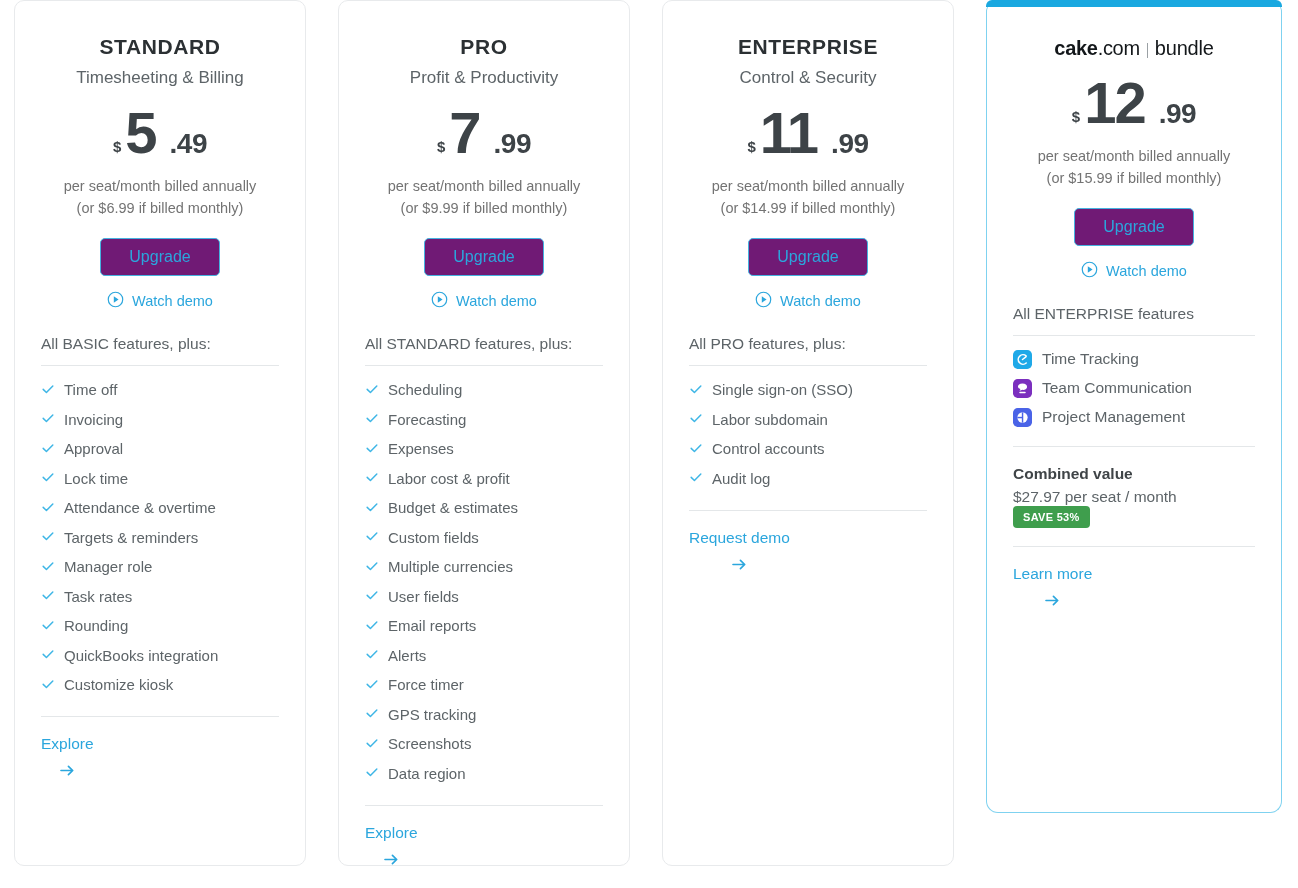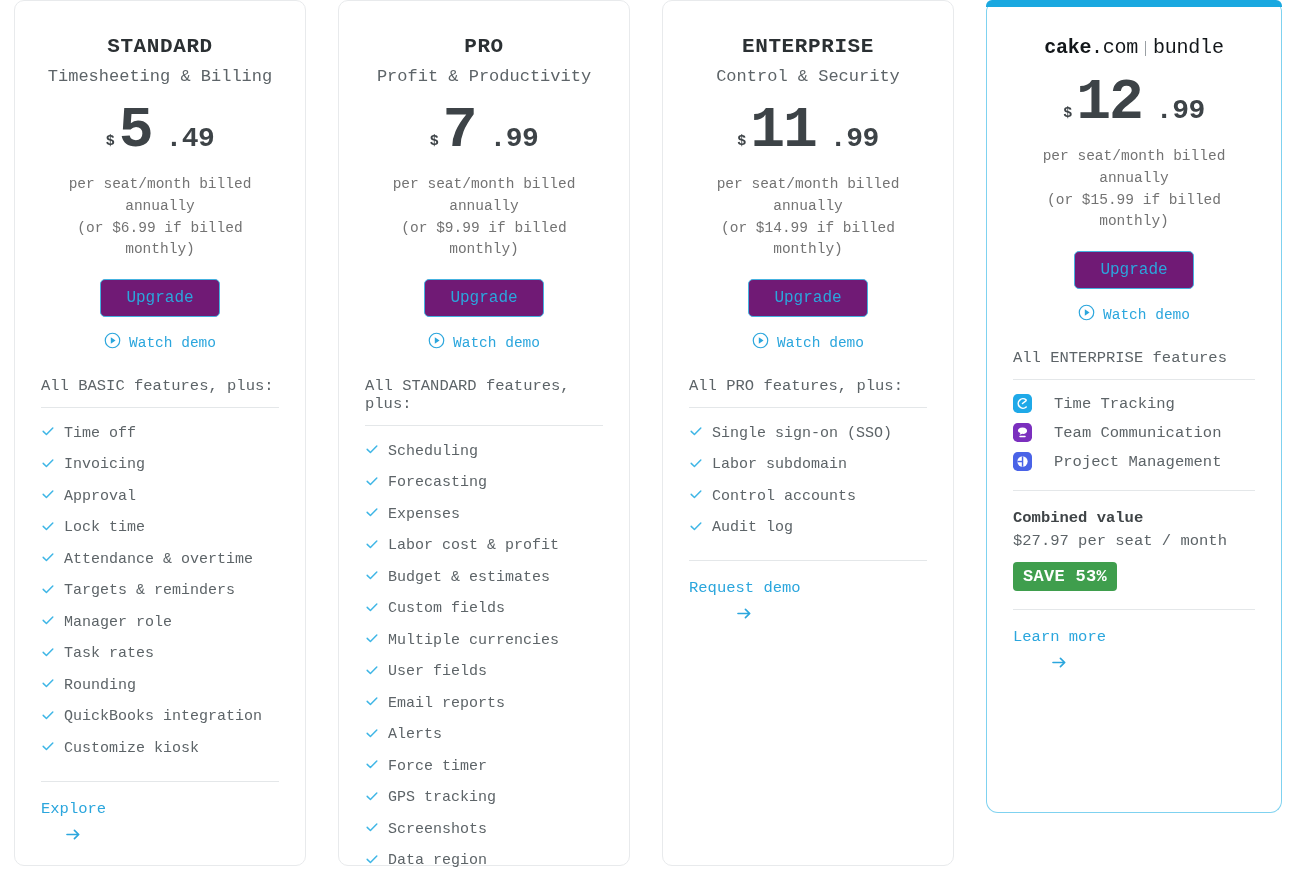--- a/index.html
+++ b/index.html
@@ -23,21 +23,20 @@
   }
 
   
   .card {
     position: relative;
     box-sizing: border-box;
     background: #ffffff;
     border: 1px solid #e8eaec;
     border-radius: 10px;
     padding: 22px 26px 18px 26px;
-    font-family: Liberation Mono, monospace;
   }
 
   .card-plain {
     width: 292px;
     height: 866px;
     margin-left: 14px;
   }
   .card-plain + .card-plain { margin-left: 32px; }
 
   
@@ -193,21 +192,21 @@
 
   
   .product-list {
     list-style: none;
     margin: 9px 0 0 0;
     padding: 0;
   }
   .product-list li {
     display: flex;
     align-items: center;
-    gap: 22px;
+    gap: 10px;
     font-size: 15.5px;
     color: #5d6468;
     padding: 5px 0;
   }
   .app-icon {
     flex: 0 0 auto;
     width: 19px;
     height: 19px;
     border-radius: 5px;
     display: block;
@@ -219,25 +218,24 @@
     color: #3f4447;
     margin-top: 18px;
   }
   .combined-value {
     font-size: 15.5px;
     color: #5d6468;
     margin-top: 5px;
   }
   .save-badge {
     display: inline-block;
-    margin-top: 12px;
     padding: 5px 10px;
     background: #3f9e4d;
     color: #ffffff;
-    font-size: 17px;
+    font-size: 11px;
     font-weight: bold;
     letter-spacing: 0.3px;
     border-radius: 4px;
   }
 
   
   .card-link {
     display: inline-flex;
     align-items: center;
     gap: 10px;

